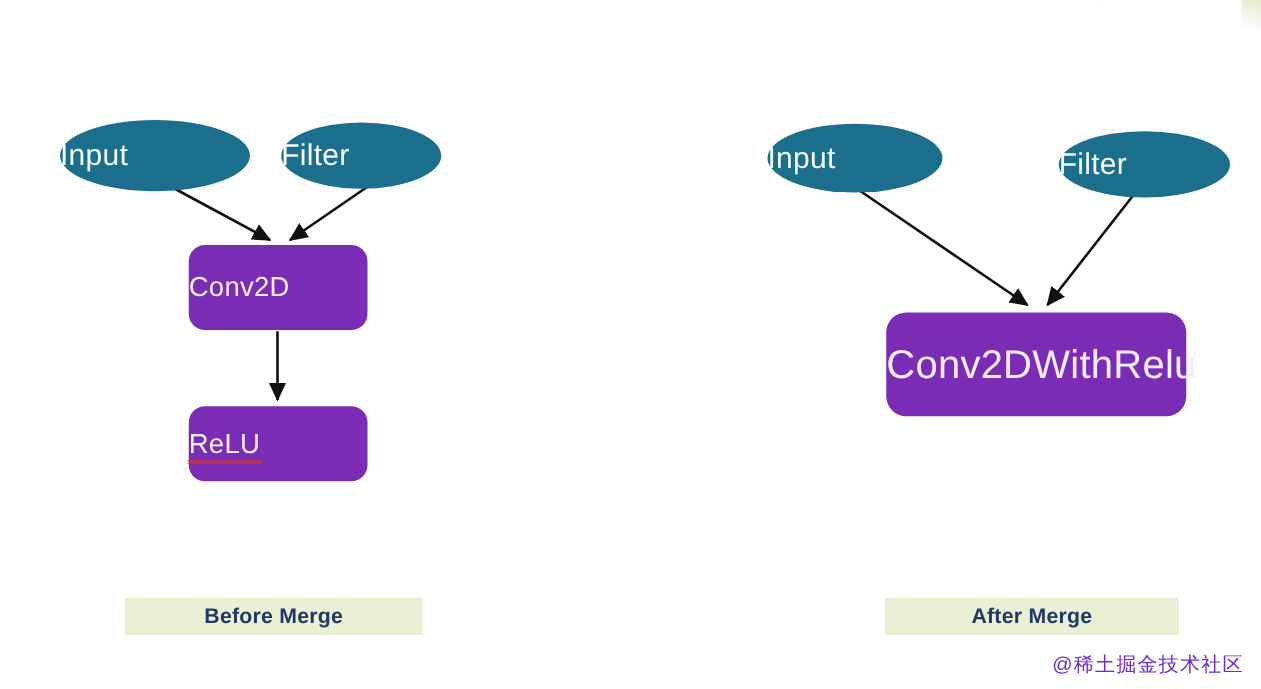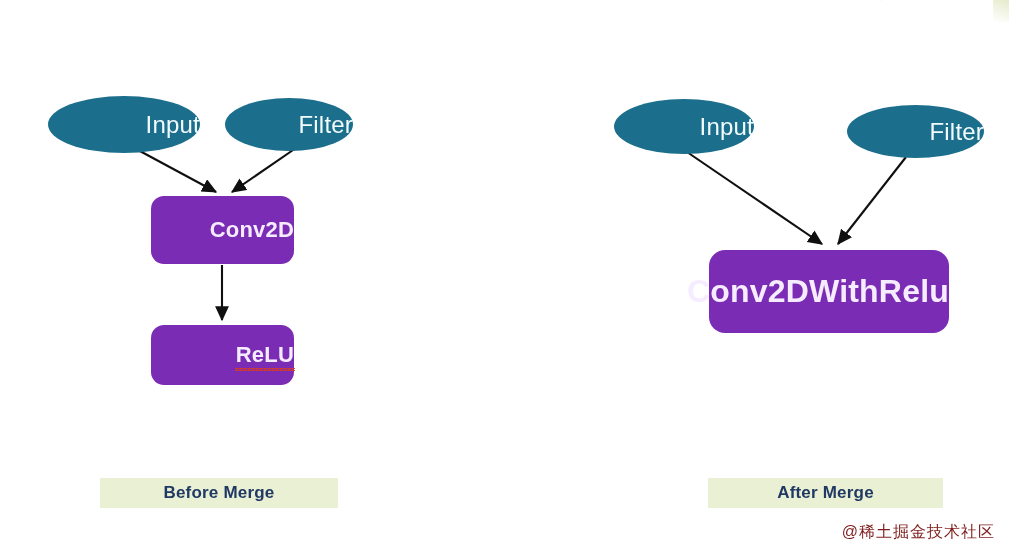--- a/index.html
+++ b/index.html
@@ -28,42 +28,42 @@
     width: 1009px;
     height: 551px;
     pointer-events: none;
   }
 
   
   .ellipse-node {
     position: absolute;
     display: flex;
     align-items: center;
-    justify-content: flex-end;
+    justify-content: flex-start;
     border-radius: 50%;
     background: #1b6e8c;
     color: #f2fbfe;
     font-size: 24px;
     font-weight: 400;
     letter-spacing: 0.2px;
     white-space: nowrap;
     box-sizing: border-box;
   }
 
   
   .box-node {
     position: absolute;
     display: flex;
     align-items: center;
-    justify-content: flex-end;
+    justify-content: flex-start;
     border-radius: 13px;
     background: #7b2cb5;
     color: #f6ecff;
     font-size: 22px;
-    font-weight: 700;
+    font-weight: 400;
     letter-spacing: 0.2px;
     white-space: nowrap;
     box-sizing: border-box;
   }
   .box-node.wide { font-size: 32px; border-radius: 16px; }
 
   
   .squiggle {
     position: relative;
     display: inline-block;
@@ -96,21 +96,21 @@
     letter-spacing: 0.2px;
     white-space: nowrap;
     box-sizing: border-box;
   }
 
   
   #watermark {
     position: absolute;
     right: 14px;
     bottom: 8px;
-    color: #7f1d1d;
+    color: #6d28d9;
     font-size: 16px;
     letter-spacing: 1px;
     white-space: nowrap;
     user-select: none;
   }
 
   
   #artifact-line {
     position: absolute;
     left: 875px;

